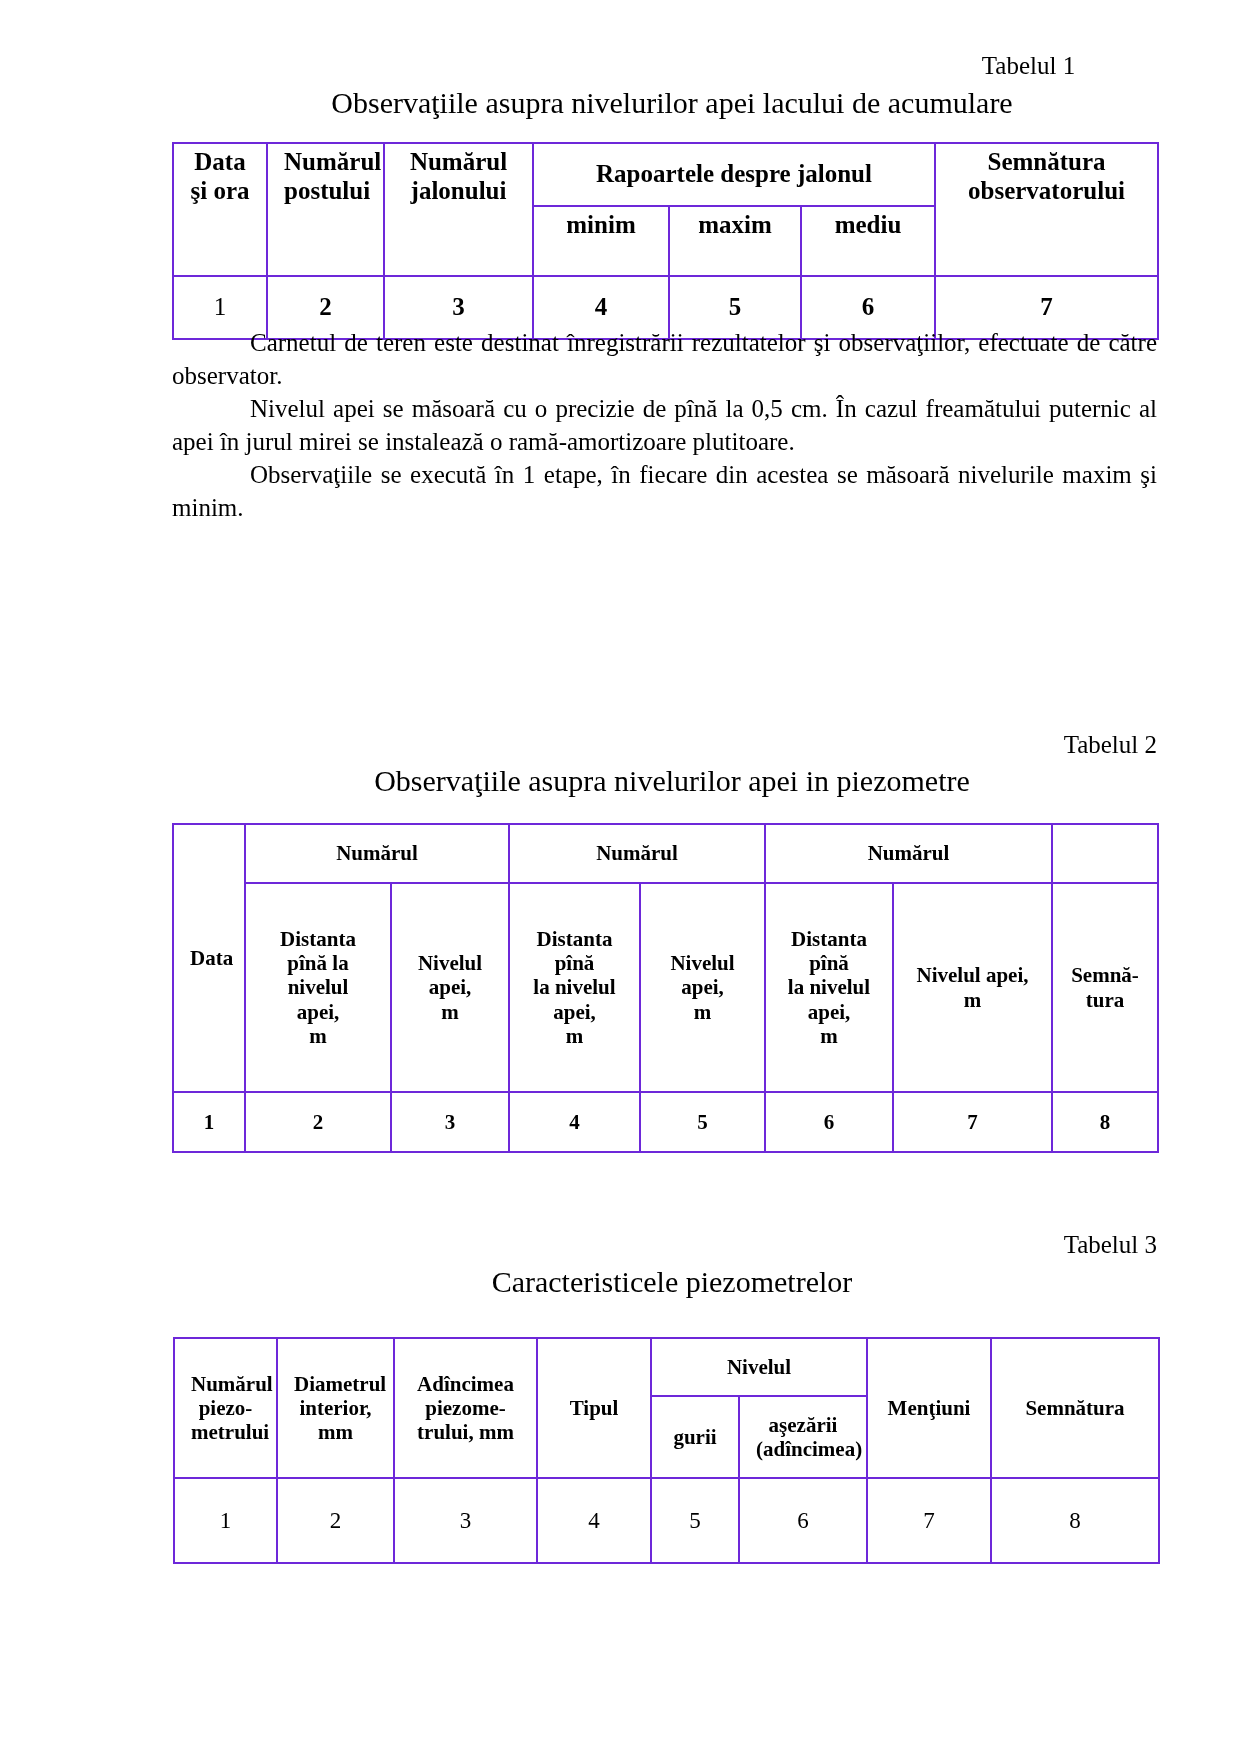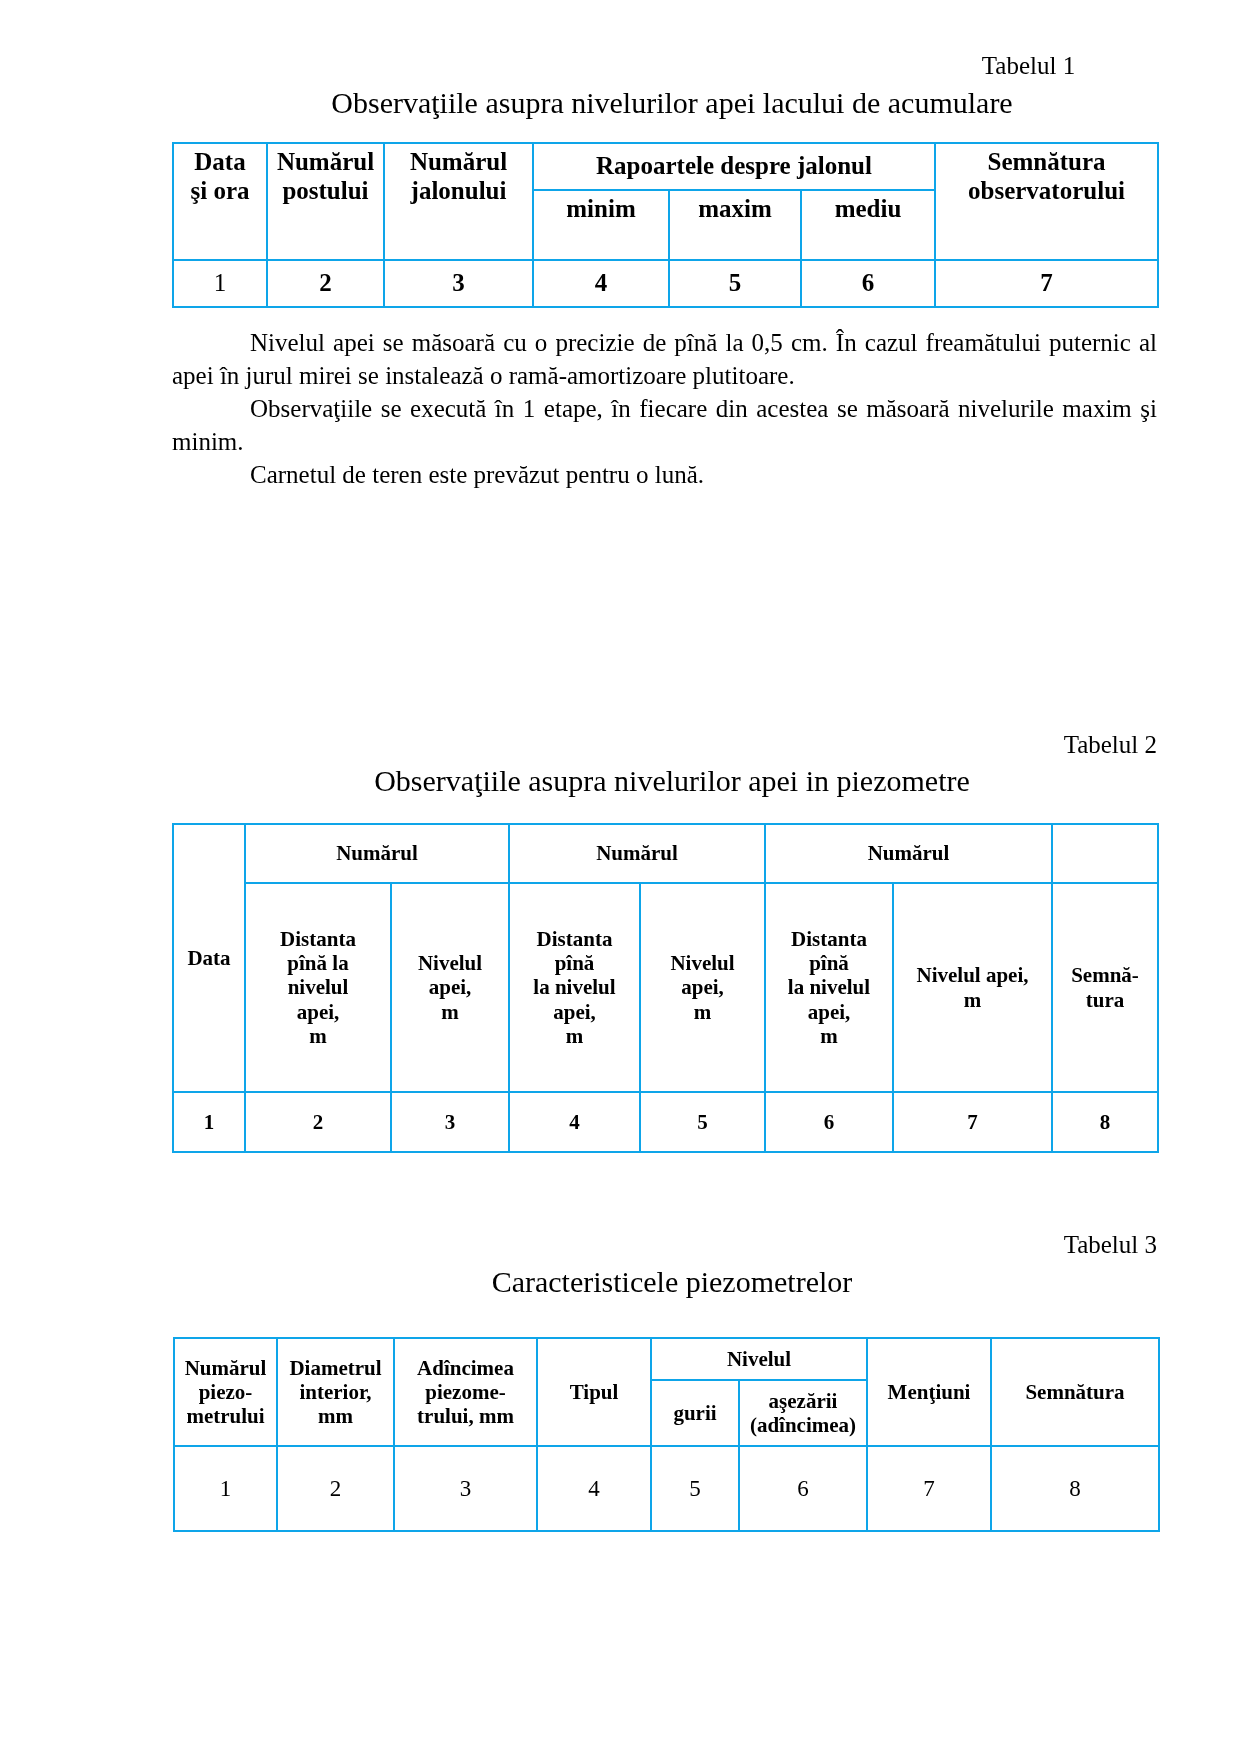--- a/index.html
+++ b/index.html
@@ -1,21 +1,21 @@
 <!DOCTYPE html>
 <html><head>
 <meta charset="utf-8">
 <style>
   html,body{margin:0;padding:0;background:#fff;}
   body{width:1240px;height:1753px;position:relative;font-family:"Liberation Serif","DejaVu Serif",serif;color:#000;overflow:hidden;}
   .abs{position:absolute;}
   .tablabel{font-size:25px;text-align:right;}
   .title{font-size:30px;font-weight:normal;text-align:center;}
   table{border-collapse:collapse;position:absolute;table-layout:fixed;}
-  td{border:2px solid #0ea5e9;text-align:center;vertical-align:middle;padding:8px;font-weight:bold;line-height:1.15;}
+  td{border:2px solid #6d28d9;text-align:center;vertical-align:middle;padding:16px;font-weight:bold;line-height:1.15;}
   .t1 td{font-size:25px;}
   .t2 td{font-size:21px;}
   .t3 td{font-size:21px;}
   .t3 .num td{font-weight:normal;font-size:23px;}
   .para{font-size:25px;line-height:33px;text-align:justify;width:1000px;left:172px;}
   .para p{margin:0;text-indent:78px;}
 </style>
 </head>
 <body>
 
@@ -51,23 +51,23 @@
     <td>3</td>
     <td>4</td>
     <td>5</td>
     <td>6</td>
     <td>7</td>
   </tr>
 </tbody>
   </table>
 
 <div class="abs para" style="top:326px;width:985px;">
+  <p>Carnetul de teren este destinat înregistrării rezultatelor şi observaţiilor, efectuate de către observator.</p>
   <p>Nivelul apei se măsoară cu o precizie de pînă la 0,5 cm. În cazul freamătului puternic al apei în jurul mirei se instalează o ramă-amortizoare plutitoare.</p>
   <p>Observaţiile se execută în 1 etape, în fiecare din acestea se măsoară nivelurile maxim şi minim.</p>
-  <p>Carnetul de teren este prevăzut pentru o lună.</p>
 </div>
 
 <div class="abs tablabel" style="left:900px;top:731px;width:257px;">Tabelul 2</div>
 <div class="abs title" style="left:172px;top:764px;width:1000px;">Observaţiile asupra nivelurilor apei in piezometre</div>
 
 <table class="t2" style="left:172px;top:823px;width:985px;">
   <colgroup>
       <col style="width:72px">
       <col style="width:146px">
       <col style="width:118px">

